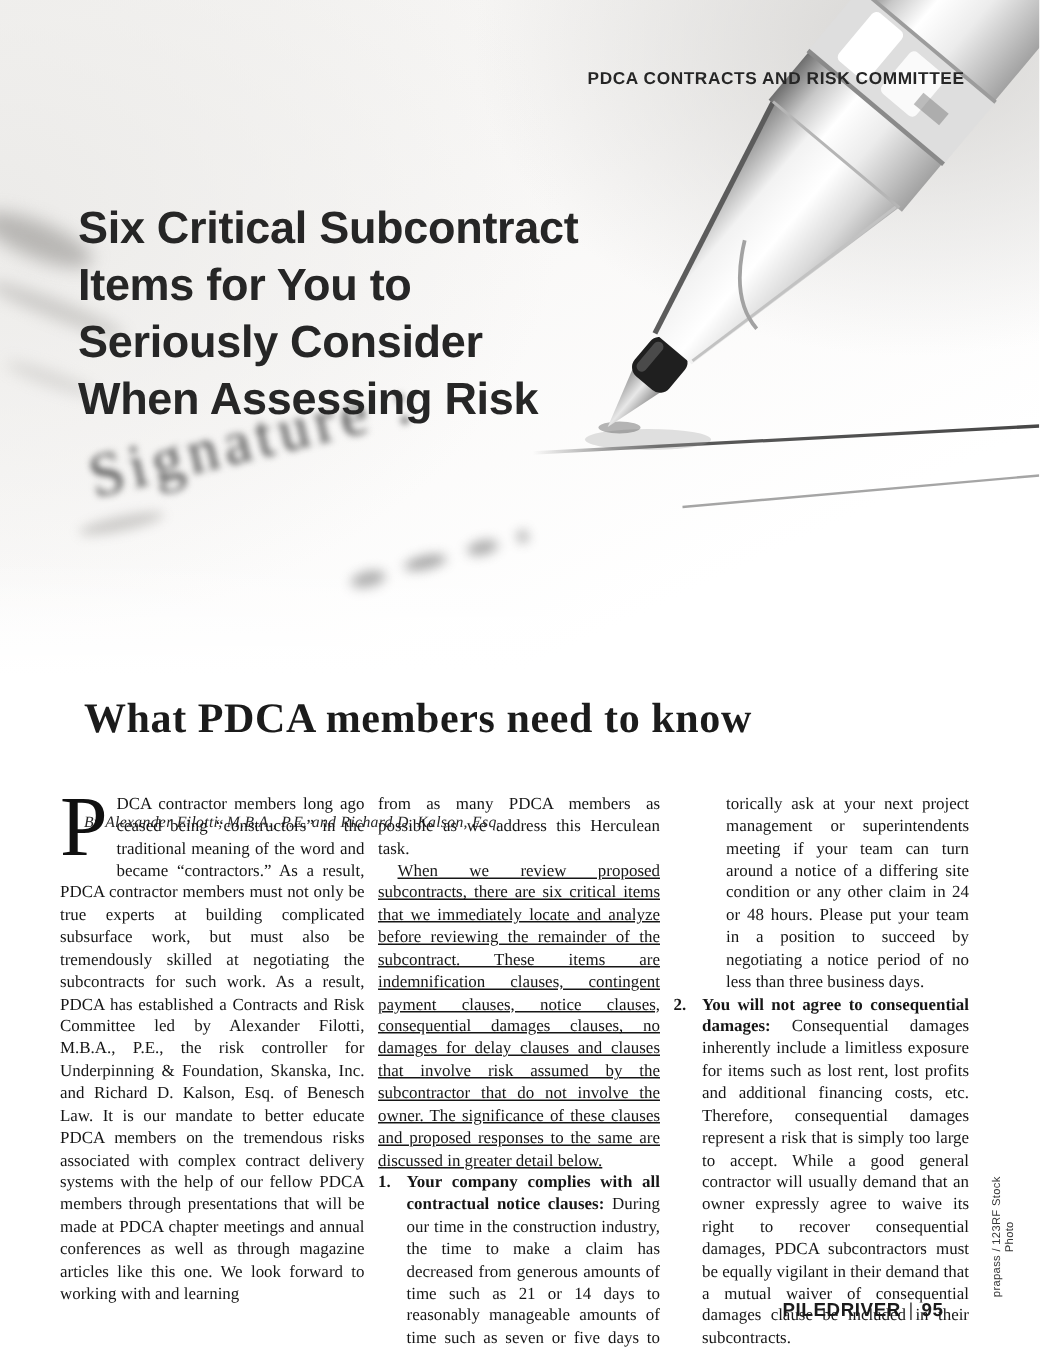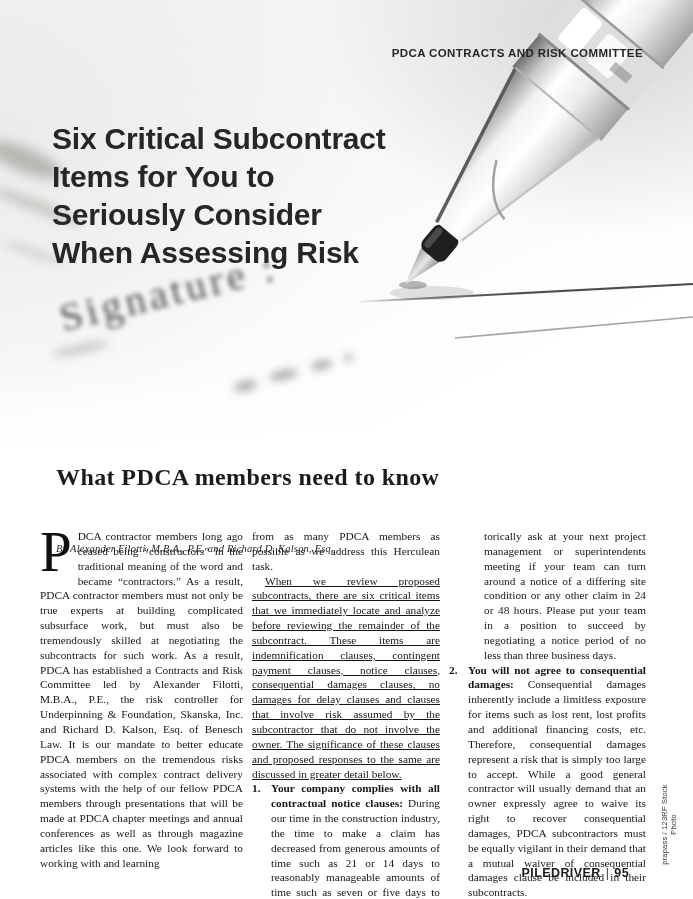--- a/index.html
+++ b/index.html
@@ -31,27 +31,27 @@
       background:
         radial-gradient(ellipse 18px 8px at 12% 55%, #5e5e5e 0 60%, transparent 70%),
         radial-gradient(ellipse 22px 7px at 42% 45%, #6a6a6a 0 60%, transparent 70%),
         radial-gradient(ellipse 16px 7px at 72% 40%, #707070 0 60%, transparent 70%),
         radial-gradient(ellipse 5px 6px at 93% 35%, #606060 0 60%, transparent 75%);}
   .pen-svg{position:absolute;left:0;top:0;}
 
   
   .committee{position:absolute;top:11px;right:50px;font-family:"Liberation Sans",sans-serif;
       font-weight:bold;font-size:11.5px;letter-spacing:.4px;color:#262626;z-index:6;margin-top:36px;}
-  .title{position:absolute;left:52px;top:120px;font-family:"Liberation Sans",sans-serif;
+  .title{position:absolute;left:52px;top:134px;font-family:"Liberation Sans",sans-serif;
       font-weight:bold;font-size:30px;line-height:38px;letter-spacing:-.2px;color:#262626;
       white-space:pre-line;z-index:6;}
 
   
   .subtitle{position:absolute;left:56px;top:464px;font-family:"Liberation Serif",serif;
-      font-weight:bold;font-size:24px;letter-spacing:.4px;color:#1b1b1b;}
+      font-weight:bold;font-size:28px;letter-spacing:.4px;color:#1b1b1b;}
   .byline{position:absolute;left:56px;top:502px;font-family:"Liberation Serif",serif;
       font-style:italic;font-size:10.5px;letter-spacing:.2px;color:#262626;margin-top:41px;}
 
   
   .columns{position:absolute;left:40px;top:529px;width:606px;display:flex;
       justify-content:space-between;}
   .col{font-size:11.3px;line-height:14.85px;color:#161616;text-align:justify;}
   .col1{width:203px;}
   .col2{width:188px;}
   .col3{width:197px;}

